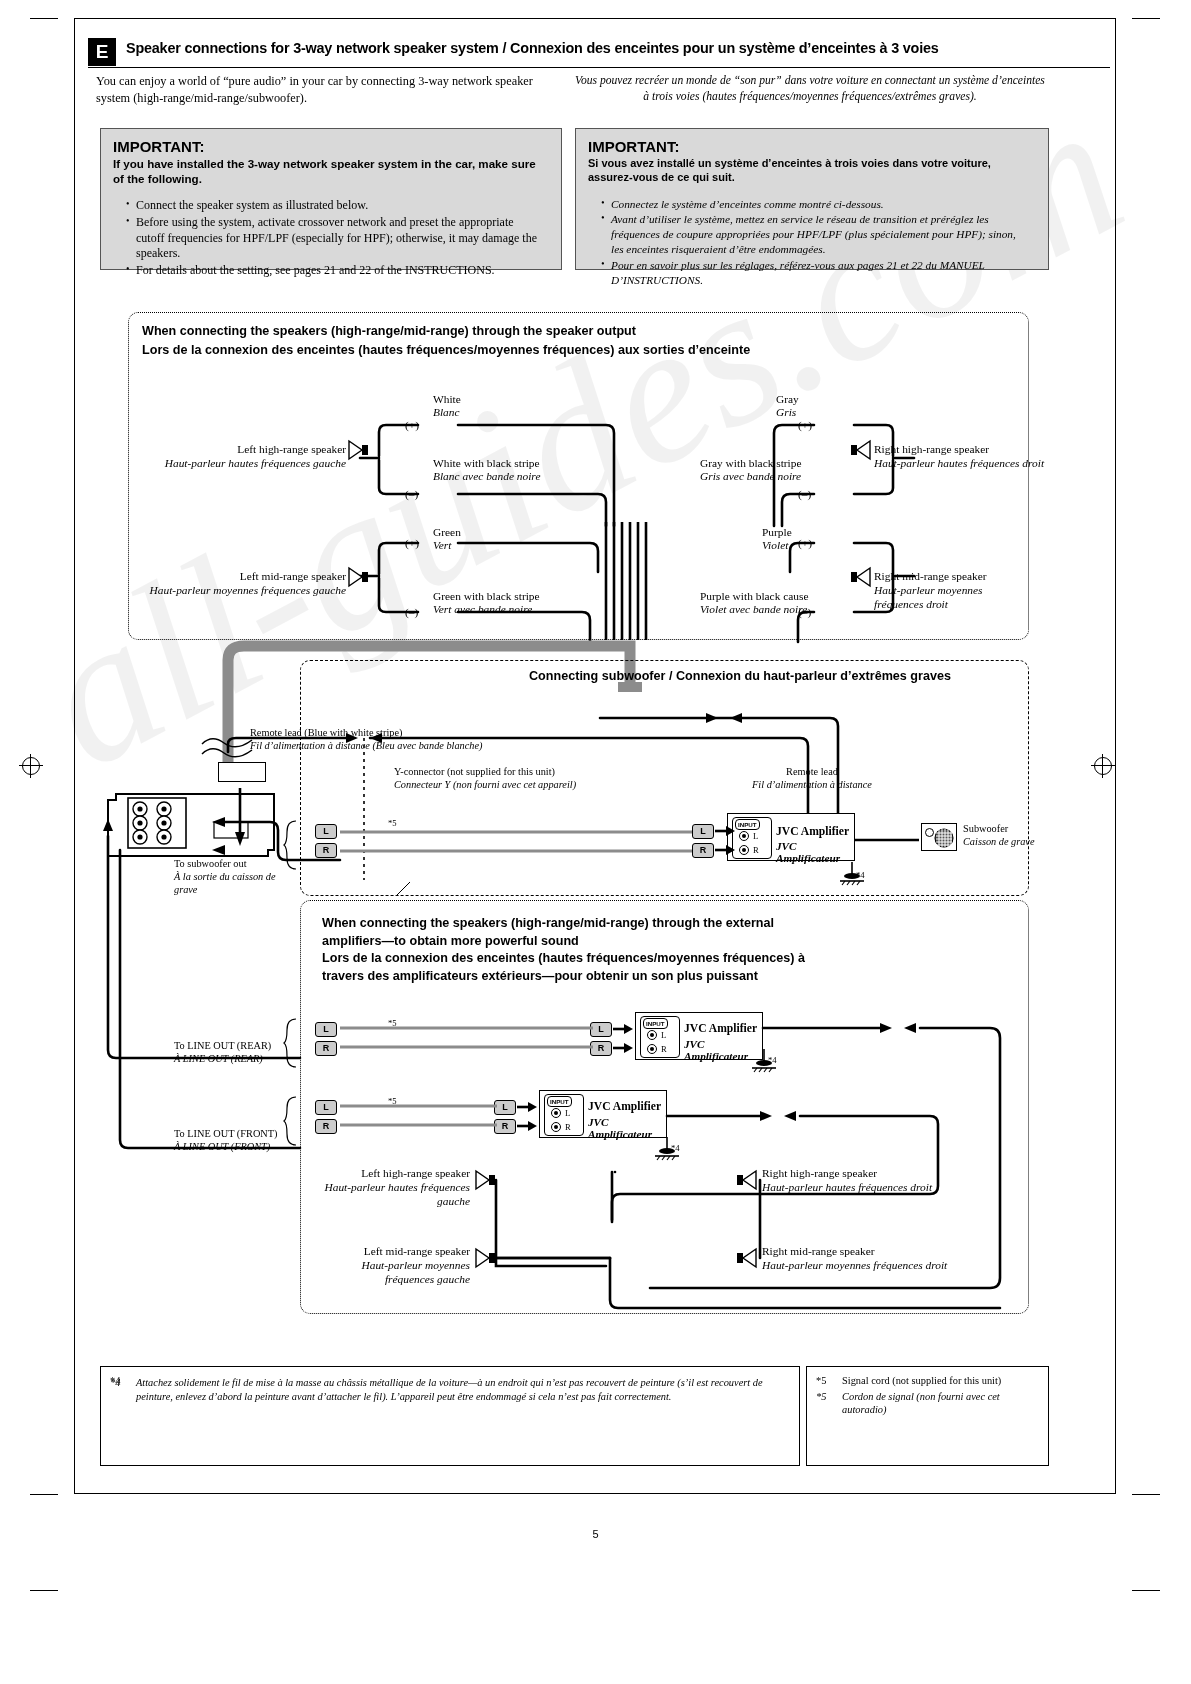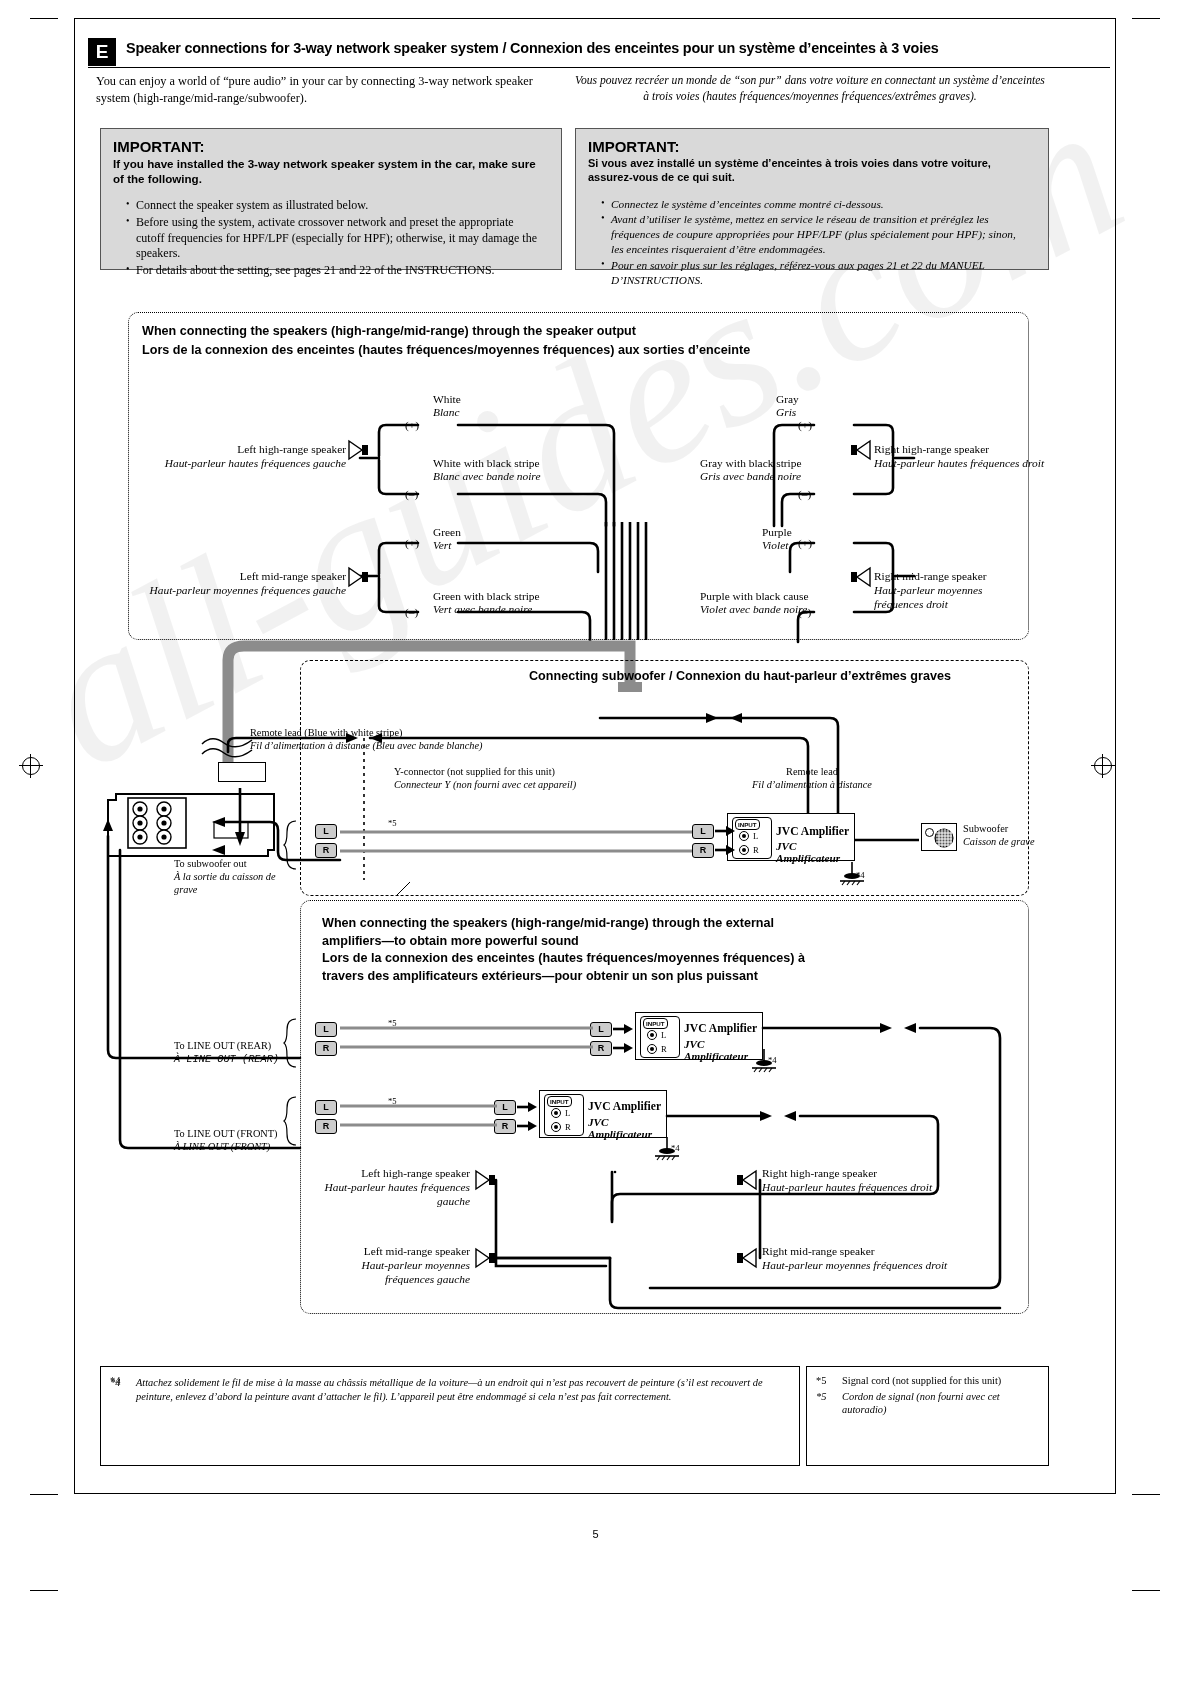--- a/index.html
+++ b/index.html
@@ -378,21 +378,21 @@
   </svg>
 
   <div class="t sm" style="left:174px;top:858px;">To subwoofer out</div>
   <div class="t sm i" style="left:174px;top:871px;width:110px;">À la sortie du caisson de grave</div>
 
   <div class="dotbox" style="left:300px;top:900px;width:729px;height:414px;"></div>
   <div class="boxhead" style="left:322px;top:915px;width:500px;">When connecting the speakers (high-range/mid-range) through the external amplifiers—to obtain more powerful sound</div>
   <div class="boxhead" style="left:322px;top:950px;width:510px;">Lors de la connexion des enceintes (hautes fréquences/moyennes fréquences) à travers des amplificateurs extérieurs—pour obtenir un son plus puissant</div>
 
   <div class="t sm" style="left:174px;top:1040px;text-align:right;">To LINE OUT (REAR)</div>
-  <div class="t sm i" style="left:174px;top:1053px;font-family:Liberation Mono, monospace;">À LINE OUT (REAR)</div>
+  <div class="t sm i" style="left:174px;top:1053px;">À LINE OUT (REAR)</div>
   <div class="t sm" style="left:174px;top:1128px;">To LINE OUT (FRONT)</div>
   <div class="t sm i" style="left:174px;top:1141px;">À LINE OUT (FRONT)</div>
 
   <div class="t xs" style="left:388px;top:1018px;">*5</div>
   <div class="t xs" style="left:388px;top:1096px;">*5</div>
   <div class="t xs" style="left:768px;top:1055px;">*4</div>
   <div class="t xs" style="left:671px;top:1143px;">*4</div>
 
   <div class="rca" style="left:315px;top:1022px;">L</div>
   <div class="rca" style="left:315px;top:1041px;">R</div>

